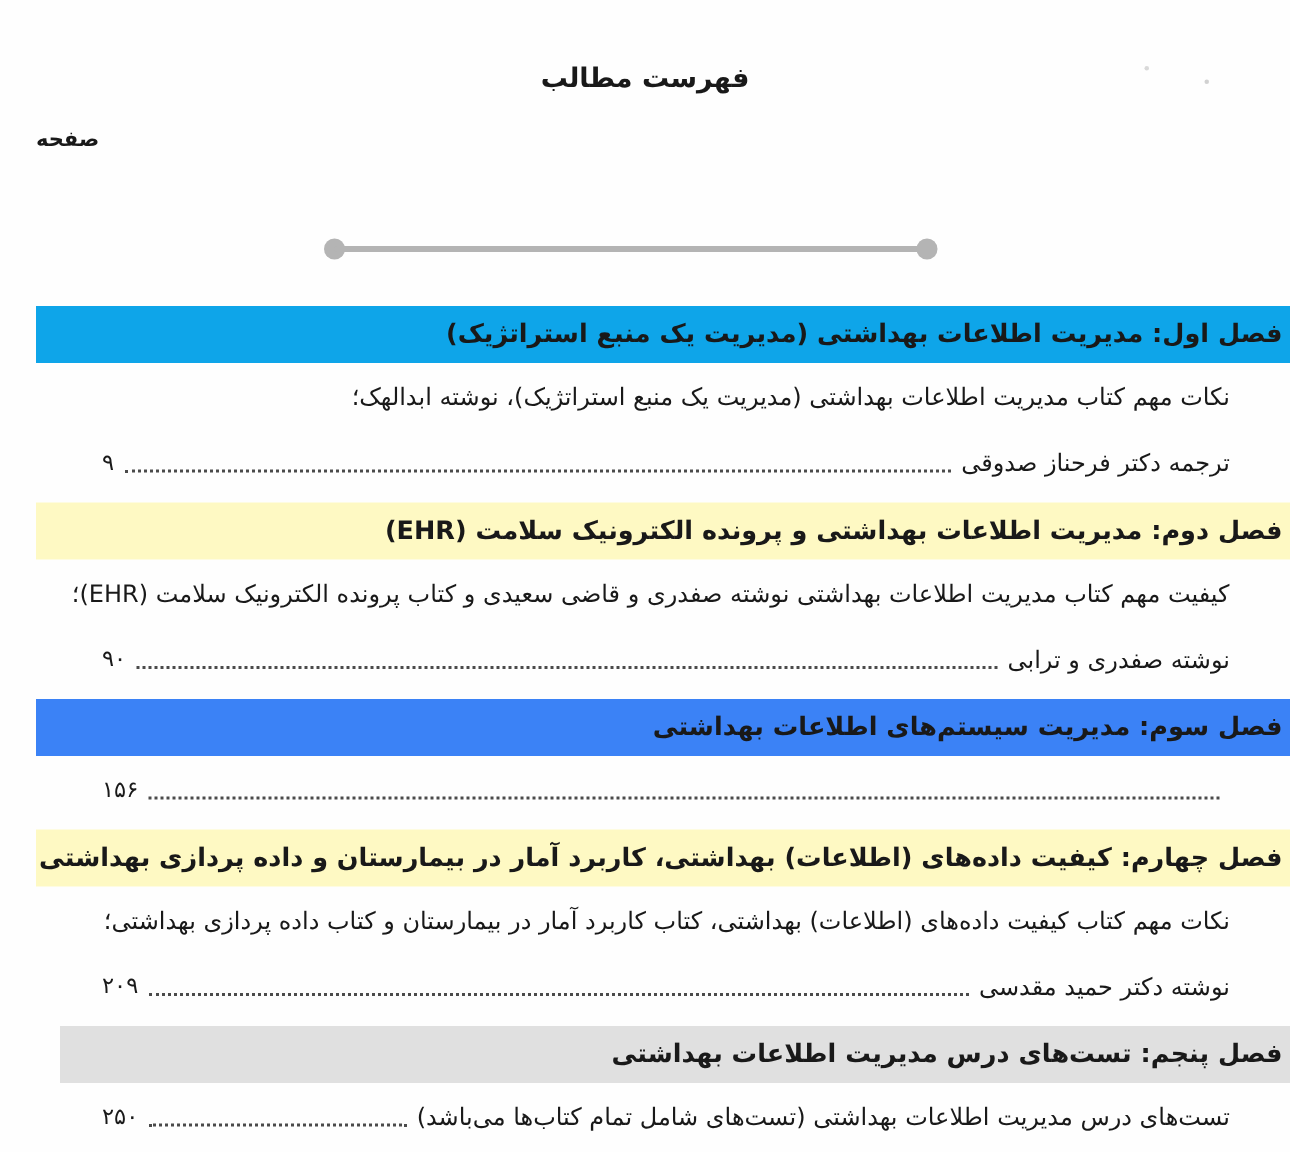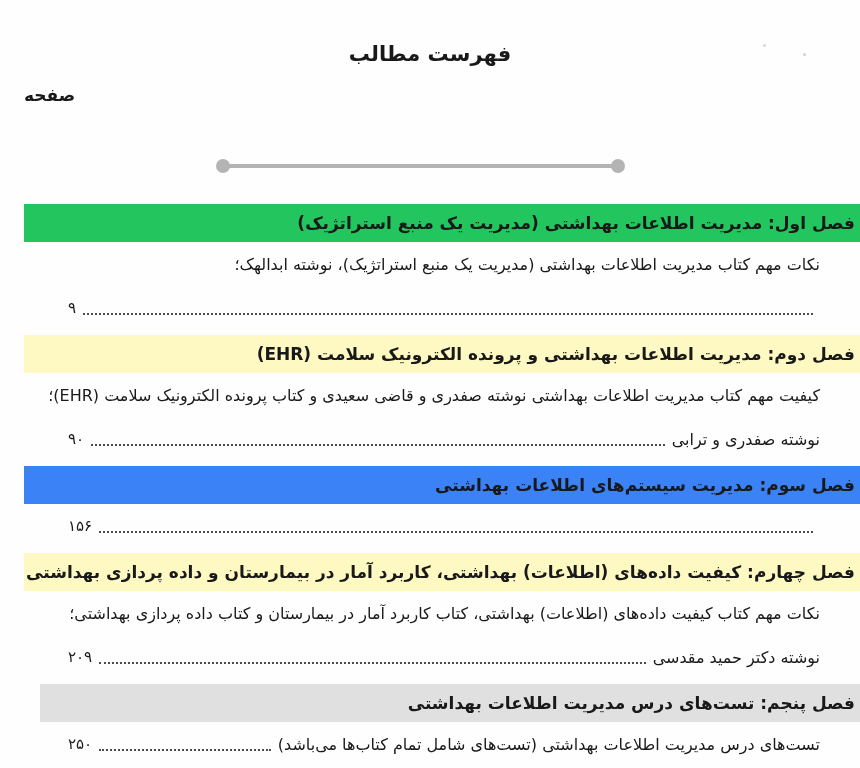--- a/index.html
+++ b/index.html
@@ -9,26 +9,26 @@
     background: #fefefe;
     font-family: "DejaVu Sans", sans-serif;
     color: #191919;
     direction: rtl;
     position: relative;
     overflow: hidden;
   }
   .doc-title {
     position: absolute; top: 42px; left: 0; right: 0;
     text-align: center;
-    font-size: 21px; font-weight: bold;
+    font-size: 18px; font-weight: bold;
     margin: 0;
   }
   .page-col-label {
     position: absolute; top: 85px; left: 24px;
-    font-size: 17px; font-weight: bold;
+    font-size: 14px; font-weight: bold;
   }
   .divider {
     position: absolute; top: 159px; left: 216px;
     width: 409px; height: 14px;
   }
   .divider .bar {
     position: absolute; top: 5px; left: 7px; right: 7px;
     height: 4px; border-radius: 2px;
   }
   .divider .dot {
@@ -78,25 +78,26 @@
   <span class="dot left" style="background-color: rgb(180, 180, 180);"></span>
   <span class="bar" style="background-color: rgb(180, 180, 180);"></span>
   <span class="dot right" style="background-color: rgb(180, 180, 180);"></span>
 </div>
 
 <span class="speck s1"></span>
 <span class="speck s2"></span>
 
 <div class="toc">
 
-  <div class="chapter-bar first" style="background-color: #22c55e;">فصل اول: مدیریت اطلاعات بهداشتی (مدیریت یک منبع استراتژیک)</div>
+  <div class="chapter-bar first" style="background-color: #0ea5e9;">فصل اول: مدیریت اطلاعات بهداشتی (مدیریت یک منبع استراتژیک)</div>
   <div class="toc-row">
     <span class="toc-text">نکات مهم کتاب مدیریت اطلاعات بهداشتی (مدیریت یک منبع استراتژیک)، نوشته ابدالهک؛</span>
   </div>
   <div class="toc-row">
+    <span class="toc-text">ترجمه دکتر فرحناز صدوقی</span>
     <span class="leader"></span>
     <span class="page-num">۹</span>
   </div>
 
   <div class="chapter-bar" style="background-color: #fef9c3;">فصل دوم: مدیریت اطلاعات بهداشتی و پرونده الکترونیک سلامت (EHR)</div>
   <div class="toc-row">
     <span class="toc-text">کیفیت مهم کتاب مدیریت اطلاعات بهداشتی نوشته صفدری و قاضی سعیدی و کتاب پرونده الکترونیک سلامت (EHR)؛</span>
   </div>
   <div class="toc-row">
     <span class="toc-text">نوشته صفدری و ترابی</span>

